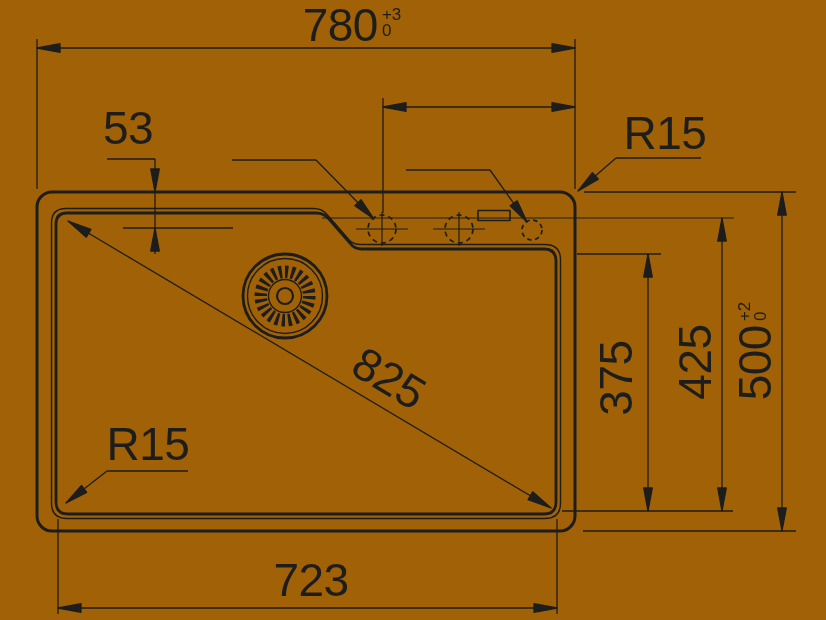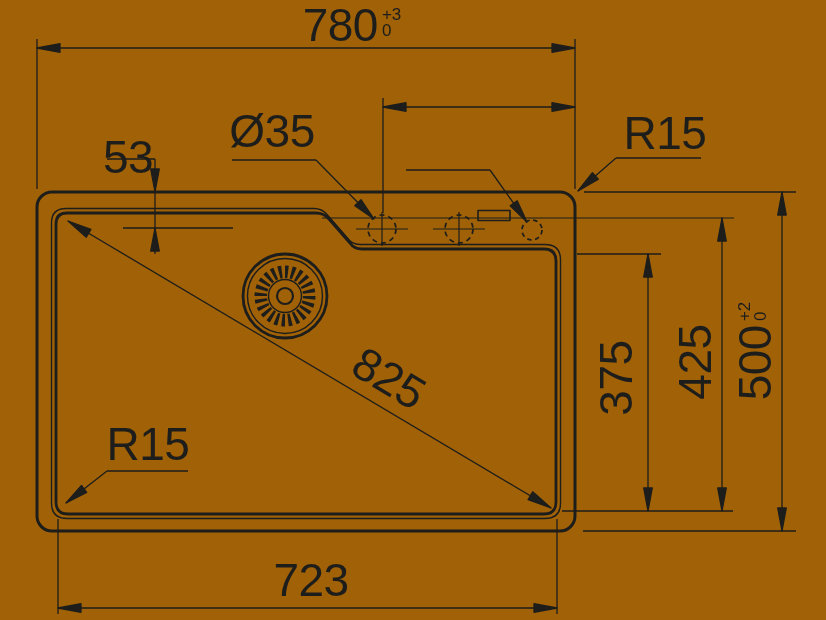--- a/index.html
+++ b/index.html
@@ -139,23 +139,22 @@
 
   <div class="lbl" style="left:352px;top:25px;">
     <span>780</span>
     <span class="tol">
       <span>+3</span>
       <span>0</span>
     </span>
   </div>
 
 
-  <div class="lbl" style="left:128px;top:128px;margin-top:29px;">53</div>
+  <div class="lbl" style="left:128px;top:128px;">53</div>
 
-  <div class="lbl" style="left:272px;top:131px;">Ø35</div>
 
 
   <div class="lbl" style="left:665px;top:133px;">R15</div>
 
   <div class="lbl rot-diag" style="left:389px;top:378px;">825</div>
 
   <div class="lbl rot90" style="left:616px;top:378px;">375</div>
 
   <div class="lbl rot90" style="left:695px;top:362px;">425</div>
 

